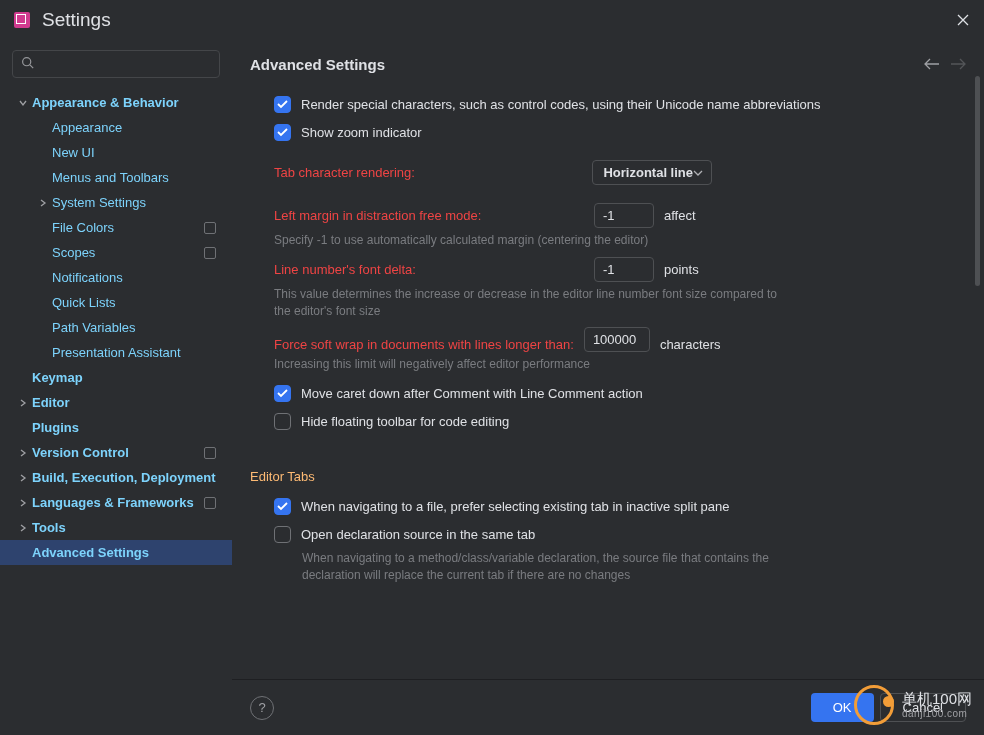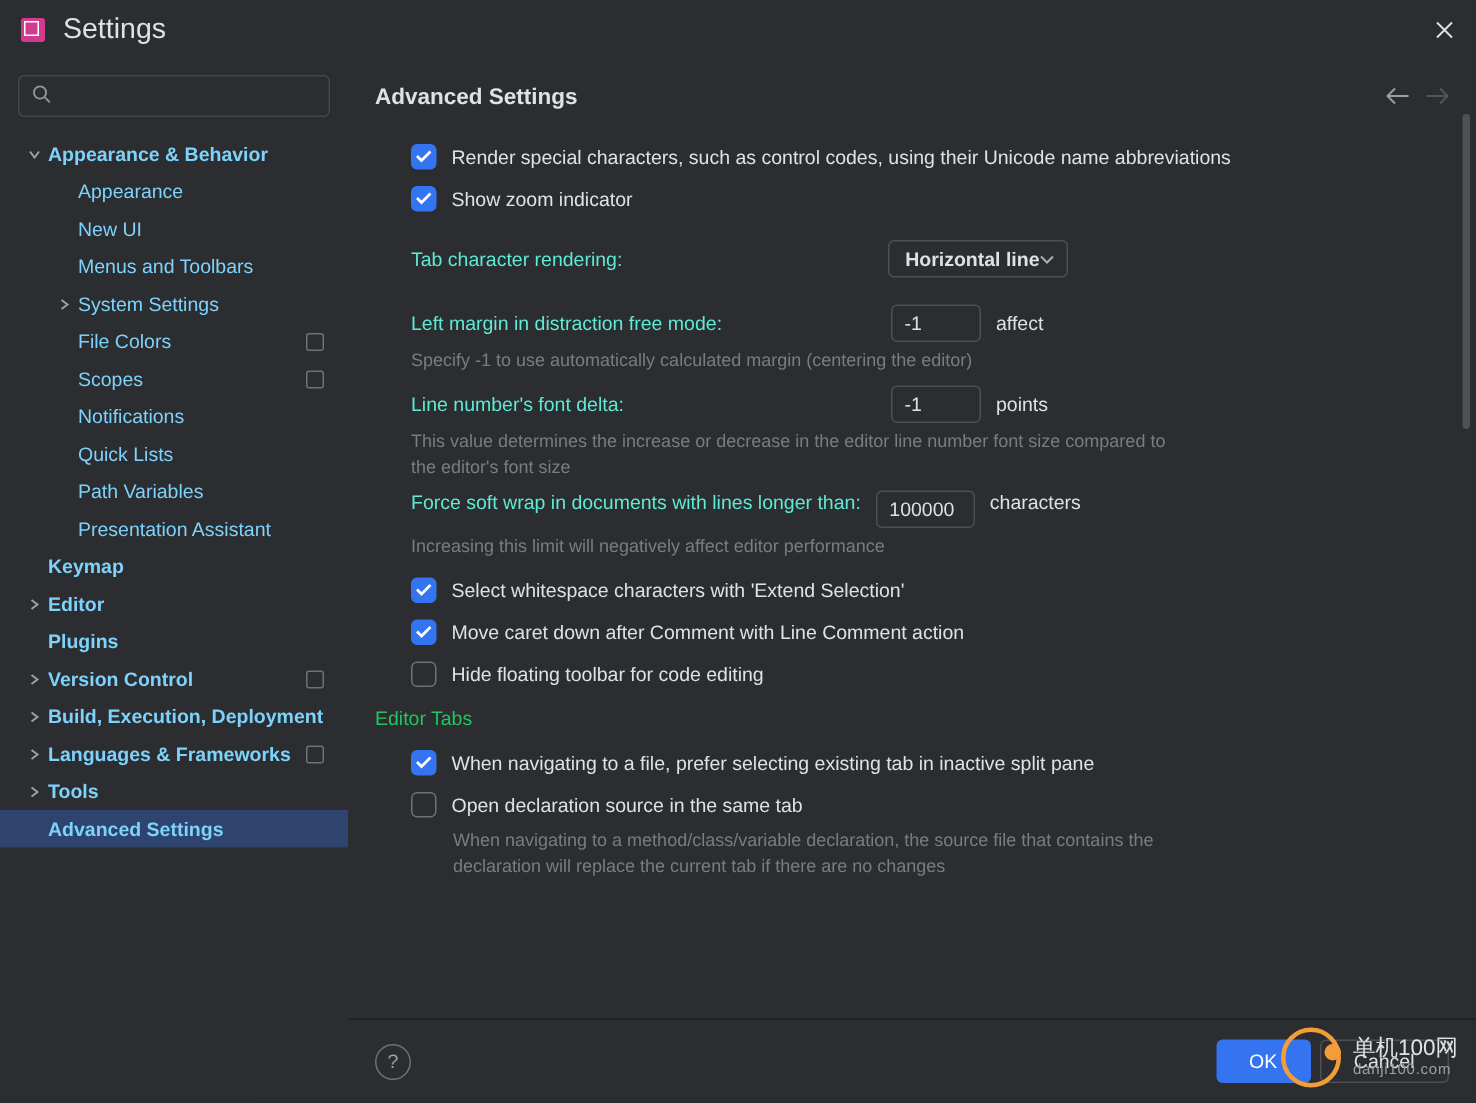--- a/index.html
+++ b/index.html
@@ -54,35 +54,35 @@
 .checkbox.unchecked { border: 1.5px solid #6f7175; }
 .checkbox.checked { background: #3574f0; border: 1.5px solid #3574f0; }
 .checkbox.checked svg { display: block; }
 .content { flex: 1; overflow-y: auto; padding: 0 24px 16px 18px;
   position: relative; }
 .content::-webkit-scrollbar { width: 10px; }
 .content::-webkit-scrollbar-thumb { background: #4e5053; border-radius: 5px; }
 .opt { display: flex; align-items: center; gap: 10px; margin: 4px 0 4px 24px;
   min-height: 24px; }
 .opt .text { color: #dfe1e5; }
-.field-label { color: #5eead4; min-width: 0; }
+.field-label { color: #ef4444; min-width: 0; }
 .field-input { background: #2b2d30; border: 1px solid #4e5053;
   border-radius: 4px; padding: 4px 8px; color: #dfe1e5; font-size: 13px;
   width: 60px; }
 .field-input.select { width: 120px; display: flex; align-items: center;
   justify-content: flex-end; cursor: pointer; font-weight: bold; }
 .unit { color: #dfe1e5; }
 .hint { color: #7a7c80; font-size: 12px; margin: 4px 0 8px 24px;
   max-width: 520px; line-height: 1.4; }
-.section-title { color: #22c55e; margin: 10px 0 10px 0; font-size: 13px; }
+.section-title { color: #fdba74; margin: 36px 0 10px 0; font-size: 13px; }
 .grid-tab { display: grid; grid-template-columns: 310px 1fr; gap: 8px;
   align-items: center; margin-left: 24px; }
 .grid-margin { display: grid; grid-template-columns: 310px auto auto 1fr;
   gap: 10px; align-items: center; margin-left: 24px; }
-.grid-force { display: flex; gap: 10px; align-items: flex-start; margin-left: 24px; }
+.grid-force { display: flex; gap: 10px; align-items: flex-end; margin-left: 24px; }
 .footer { height: 56px; border-top: 1px solid #1e1f22; display: flex;
   align-items: center; padding: 0 18px; background: #2b2d30; }
 .help-icon { width: 24px; height: 24px; border: 1.5px solid #6f7175;
   border-radius: 50%; display: flex; align-items: center; justify-content: center;
   color: #9fa0a4; cursor: pointer; }
 .footer-btns { margin-left: auto; display: flex; gap: 6px; }
 .btn { padding: 6px 22px; border-radius: 4px; font-size: 13px;
   cursor: pointer; border: none; }
 .btn.primary { background: #3574f0; color: #fff; }
 .btn.secondary { background: transparent; border: 1px solid #4e5053;
@@ -288,28 +288,20 @@
         <span class="unit">characters</span>
       </div>
       <div class="hint">Increasing this limit will negatively affect editor performance</div>
 
       <div class="opt">
         <div class="checkbox checked">
             <svg width="11" height="9" viewBox="0 0 11 9">
               <path d="M1 4 L4 7 L10 1" stroke="#fff" stroke-width="1.8" fill="none"></path>
             </svg>
           </div>
-        <span class="text">Select whitespace characters with 'Extend Selection'</span>
-      </div>
-      <div class="opt">
-        <div class="checkbox checked">
-            <svg width="11" height="9" viewBox="0 0 11 9">
-              <path d="M1 4 L4 7 L10 1" stroke="#fff" stroke-width="1.8" fill="none"></path>
-            </svg>
-          </div>
         <span class="text">Move caret down after Comment with Line Comment action</span>
       </div>
       <div class="opt">
         <div class="checkbox unchecked"></div>
         <span class="text">Hide floating toolbar for code editing</span>
       </div>
 
       <div class="section-title">Editor Tabs</div>
 
       <div class="opt">

